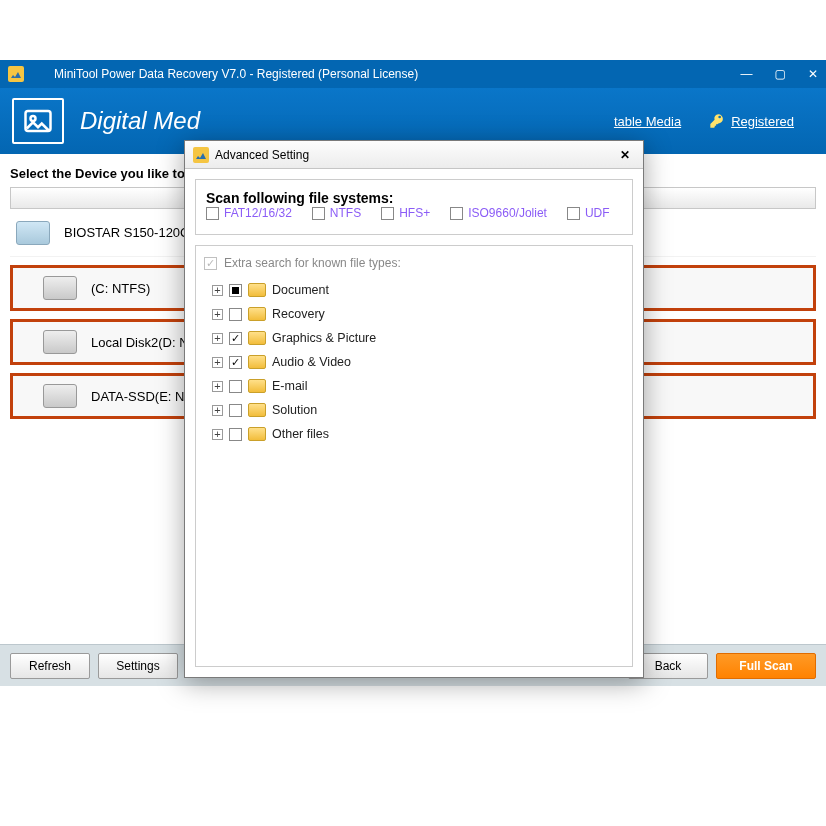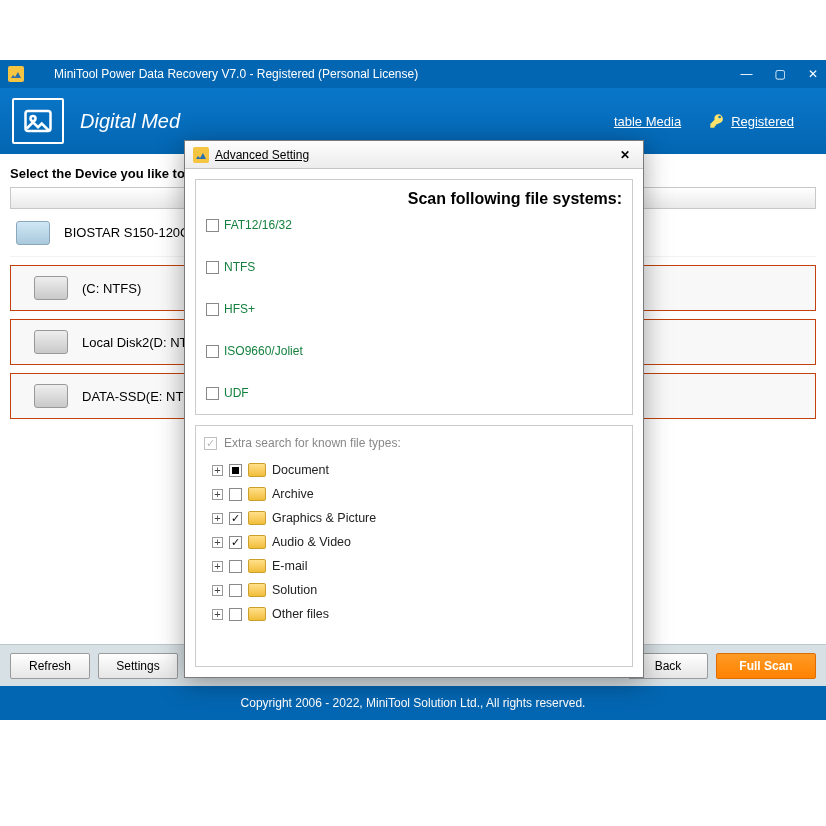--- a/index.html
+++ b/index.html
@@ -40,21 +40,21 @@
   }
   .logo-box {
     width: 52px; height: 46px;
     border: 2px solid #fff;
     display: flex; align-items: center; justify-content: center;
     margin-right: 16px;
     border-radius: 2px;
   }
   .logo-box svg { width: 30px; height: 30px; }
   .header-title {
-    font-size: 20px;
+    font-size: 24px;
     font-style: italic;
   }
   .header-right {
     position: absolute;
     right: 32px; top: 0; bottom: 0;
     display: flex; align-items: center;
     gap: 28px;
     font-size: 13px;
   }
   .header-right .link { text-decoration: underline; cursor: pointer; display:flex; align-items:center; gap:6px;}
@@ -72,22 +72,22 @@
     font-size: 12px; color:#333;
   }
   .row {
     display: flex; align-items: center;
     height: 48px;
     padding: 0 6px;
     font-size: 13px;
     border-bottom: 1px solid #f2f2f2;
   }
   .child-row {
-    padding-left: 23px;
-    border:1px solid #c2410c;
+    padding-left: 30px;
+    border:3px solid #c2410c;
     background:#f8f8f8;
     height: 46px;
     margin-top: 8px;
   }
   .drive-icon {
     width: 34px; height: 24px;
     background: linear-gradient(#d0e7f5,#a9c9dc);
     border: 1px solid #8aa8bc; border-radius:3px;
     margin-right: 14px;
     position:relative;
@@ -140,30 +140,30 @@
     display:flex; flex-direction:column;
   }
   .dialog-title {
     background: linear-gradient(#fdfdfd,#ececec);
     border-bottom:1px solid #c5c5c5;
     height: 28px; display:flex; align-items:center;
     padding: 0 8px; font-size:12px;
     gap:6px;
   }
   .dialog-title .icon { width:16px;height:16px; }
-  .dialog-title .t { flex:1;text-decoration:underline; }
+  .dialog-title .t { flex:1; }
   .dialog-title .close { cursor:pointer; font-weight:bold; width:20px;text-align:center;}
   .fs-box {
     border:1px solid #ccc;
     margin: 10px;
     padding: 10px 10px 14px 10px;
     font-size:12px;
   }
-  .fs-title { text-align:right; font-weight:bold; font-size:16px; margin-bottom:10px;}
-  .fs-row { display:flex; gap:28px; flex-wrap:wrap; color:#15803d;flex-direction:column;}
+  .fs-title { text-align:left; font-weight:bold; font-size:14px; }
+  .fs-row { display:flex; gap:20px; flex-wrap:wrap; color:#8b5cf6;}
   .fs-row label { display:flex; align-items:center; gap:5px; cursor:pointer;}
   .chk {
     width:13px;height:13px; border:1px solid #888; background:#fff;
     display:inline-flex;align-items:center;justify-content:center;
   }
   .chk.checked::after { content:"✓"; font-size:11px; color:#000;}
   .chk.indet::after { content:""; width:7px;height:7px;background:#000;}
   .chk.disabled { border-color:#c0c0c0; }
   .chk.disabled.checked::after { color:#b9b9b9; }
   .search-section {
@@ -266,23 +266,20 @@
           <circle cx="12" cy="12" r="10"></circle>
           <text x="12" y="17" text-anchor="middle" fill="#fff" font-size="14" font-weight="bold">?</text>
         </svg>
       <span>Digital Media Recovery Tutorial</span>
     </a>
     <div style="flex:1"></div>
     <button class="btn">Back</button>
     <button class="btn orange">Full Scan</button>
   </div>
 
-  <div class="footer">
-    <span>Copyright 2006 - 2022, MiniTool Solution Ltd., All rights reserved.</span>
-  </div>
 
 </div>
 
 <div class="dialog">
   <div class="dialog-title">
     <svg class="icon" viewBox="0 0 16 16">
         <rect width="16" height="16" rx="2" fill="#f5c542"></rect>
         <path d="M3 12l2-3 2 2 3-5 3 6z" fill="#2b6fab"></path>
       </svg>
     <span class="t">Advanced Setting</span>
@@ -324,21 +321,21 @@
         <div class="tree-item">
           <span class="expand">+</span>
           <span class="chk indet"></span>
           <span class="folder"></span>
           <span>Document</span>
         </div>
         <div class="tree-item">
           <span class="expand">+</span>
           <span class="chk "></span>
           <span class="folder"></span>
-          <span>Archive</span>
+          <span>Recovery</span>
         </div>
         <div class="tree-item">
           <span class="expand">+</span>
           <span class="chk checked"></span>
           <span class="folder"></span>
           <span>Graphics &amp; Picture</span>
         </div>
         <div class="tree-item">
           <span class="expand">+</span>
           <span class="chk checked"></span>

